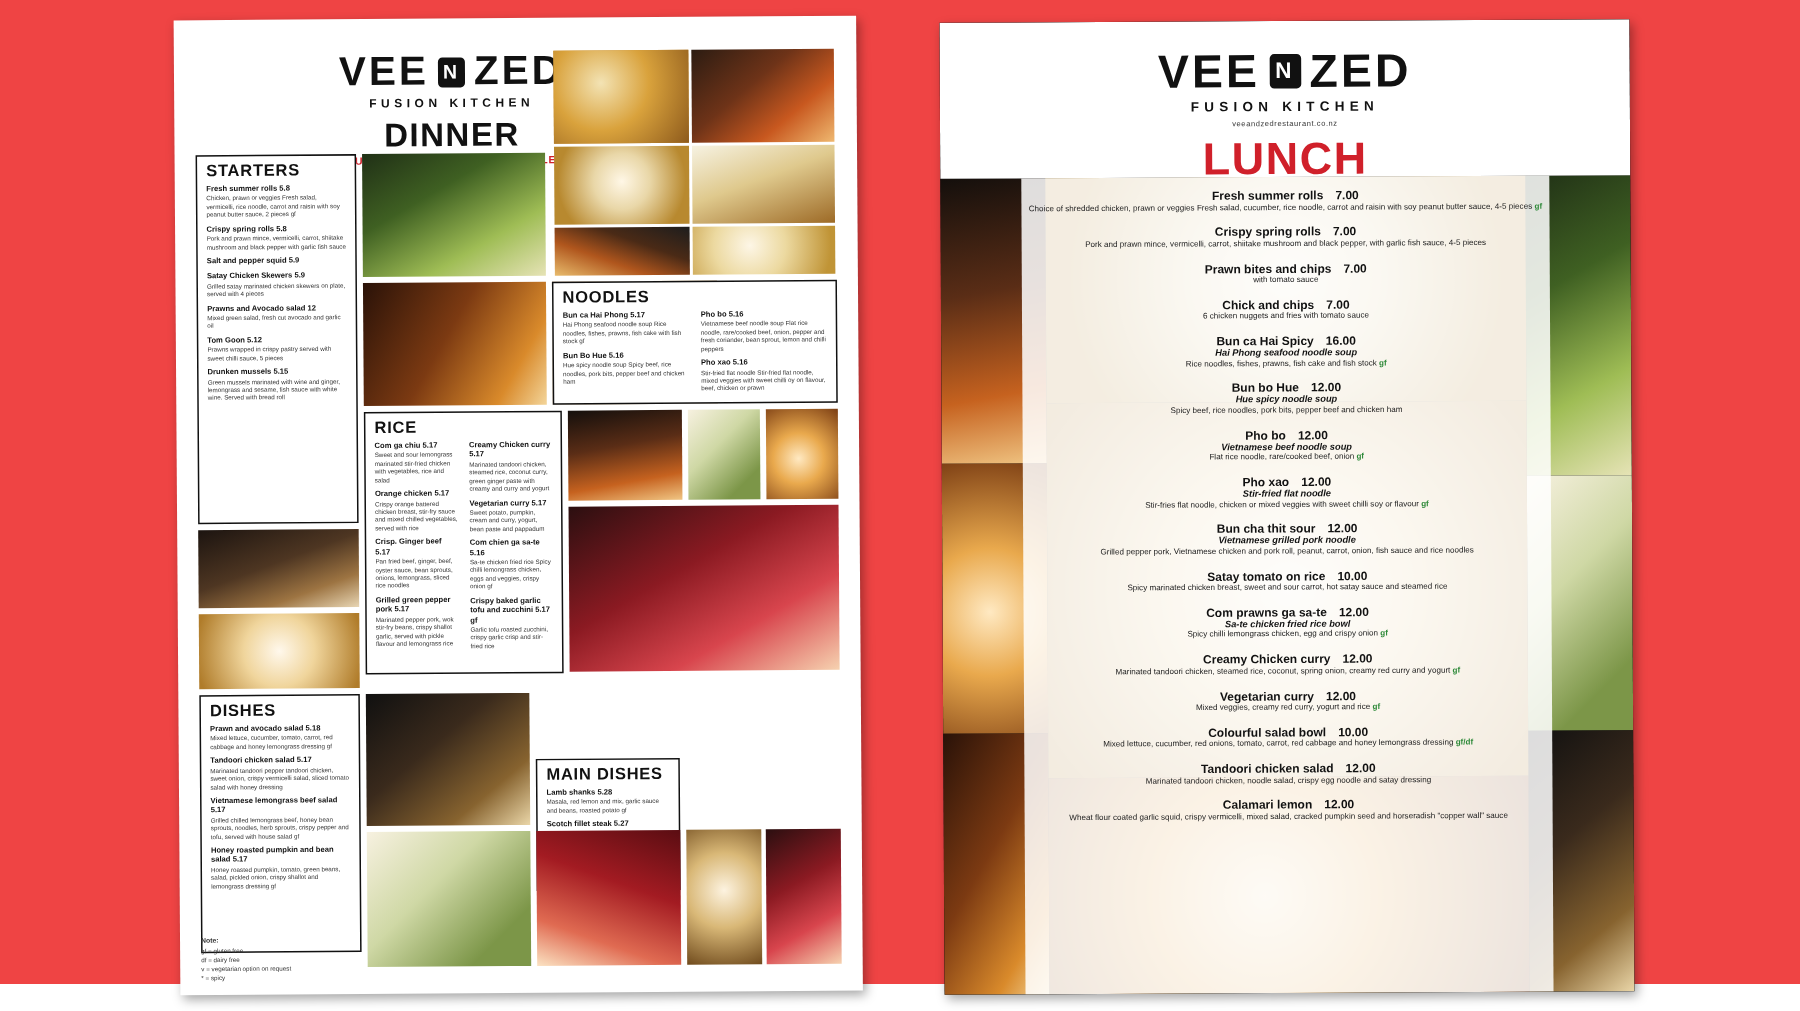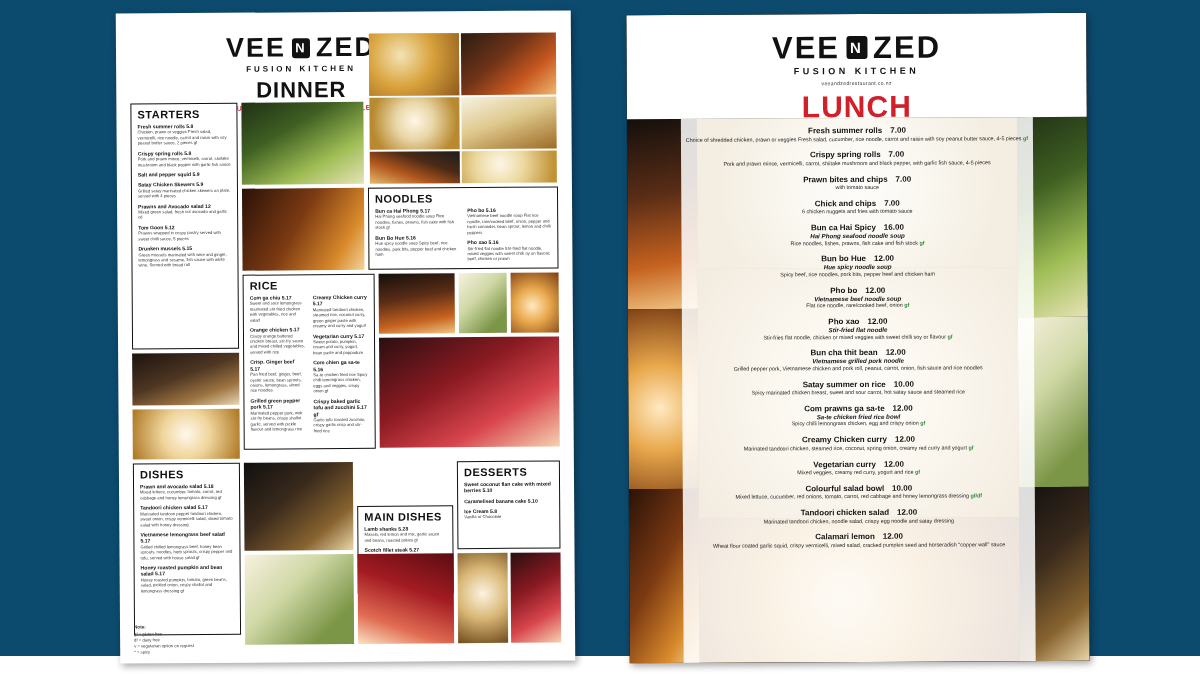--- a/index.html
+++ b/index.html
@@ -6,21 +6,21 @@
   html, body {
     margin: 0; padding: 0;
     width: 1200px; height: 674px;
     background: #ffffff;
     font-family: "Liberation Sans", sans-serif;
     overflow: hidden;
   }
   #stage {
     position: relative;
     width: 1200px; height: 656px;
-    background: #0c4a6e;
+    background: #ef4444;
     padding-left: 48px;
   }
 
   
   #dinner-sheet {
     position: absolute;
     left: 118px; top: 12px;
     width: 455px; height: 650px;
     background: #ffffff;
     box-shadow: 2px 3px 7px rgba(0,0,0,0.35);
@@ -336,35 +336,20 @@
             <div class="item-name">Lamb shanks  5.28</div>
             <div class="item-desc">Masala, red lemon and mix, garlic sauce and beans, roasted potato gf</div>
           </div>
           <div class="item">
             <div class="item-name">Scotch fillet steak  5.27</div>
             <div class="item-desc">Beef served w/ pan fried, mash potato, tomato sauce, onion sauce with spice and garlic, served with pepper and jus gf</div>
           </div>
         </div>
     </div>
 
-    <div class="box" id="box-desserts" style="left:338px;top:450px;width:103px;height:88px;">
-      <div class="box-title">DESSERTS</div>
-      <div id="desserts-list">
-          <div class="item">
-            <div class="item-name">Sweet coconut flan cake with mixed berries  5.10</div>
-          </div>
-          <div class="item">
-            <div class="item-name">Caramelised banana cake  5.10</div>
-          </div>
-          <div class="item">
-            <div class="item-name">Ice Cream  5.8</div>
-            <div class="item-desc">Vanilla or Chocolate</div>
-          </div>
-        </div>
-    </div>
 
     <div class="photo ph17" style="left:238px;top:542px;width:96px;height:90px;"></div>
     <div class="photo ph18" style="left:338px;top:542px;width:50px;height:90px;"></div>
     <div class="photo ph13" style="left:391px;top:542px;width:50px;height:90px;"></div>
 
     <div id="dinner-footnote">
       <b>Note:</b>
       <div id="footnote-lines">
           <div>gf = gluten free</div>
           <div>df = dairy free</div>
@@ -435,26 +420,26 @@
           <div class="l-name"><span>Pho bo</span><span class="price">12.00</span></div>
           <div class="l-sub">Vietnamese beef noodle soup</div>
           <div class="l-desc">Flat rice noodle, rare/cooked beef, onion<span class="gf"> gf</span></div>
         </div>
         <div class="l-item">
           <div class="l-name"><span>Pho xao</span><span class="price">12.00</span></div>
           <div class="l-sub">Stir-fried flat noodle</div>
           <div class="l-desc">Stir-fries flat noodle, chicken or mixed veggies with sweet chilli soy or flavour<span class="gf"> gf</span></div>
         </div>
         <div class="l-item">
-          <div class="l-name"><span>Bun cha thit bean</span><span class="price">12.00</span></div>
+          <div class="l-name"><span>Bun cha thit sour</span><span class="price">12.00</span></div>
           <div class="l-sub">Vietnamese grilled pork noodle</div>
           <div class="l-desc">Grilled pepper pork, Vietnamese chicken and pork roll, peanut, carrot, onion, fish sauce and rice noodles</div>
         </div>
         <div class="l-item">
-          <div class="l-name"><span>Satay summer on rice</span><span class="price">10.00</span></div>
+          <div class="l-name"><span>Satay tomato on rice</span><span class="price">10.00</span></div>
           <div class="l-desc">Spicy marinated chicken breast, sweet and sour carrot, hot satay sauce and steamed rice</div>
         </div>
         <div class="l-item">
           <div class="l-name"><span>Com prawns ga sa-te</span><span class="price">12.00</span></div>
           <div class="l-sub">Sa-te chicken fried rice bowl</div>
           <div class="l-desc">Spicy chilli lemongrass chicken, egg and crispy onion<span class="gf"> gf</span></div>
         </div>
         <div class="l-item">
           <div class="l-name"><span>Creamy Chicken curry</span><span class="price">12.00</span></div>
           <div class="l-desc">Marinated tandoori chicken, steamed rice, coconut, spring onion, creamy red curry and yogurt<span class="gf"> gf</span></div>

